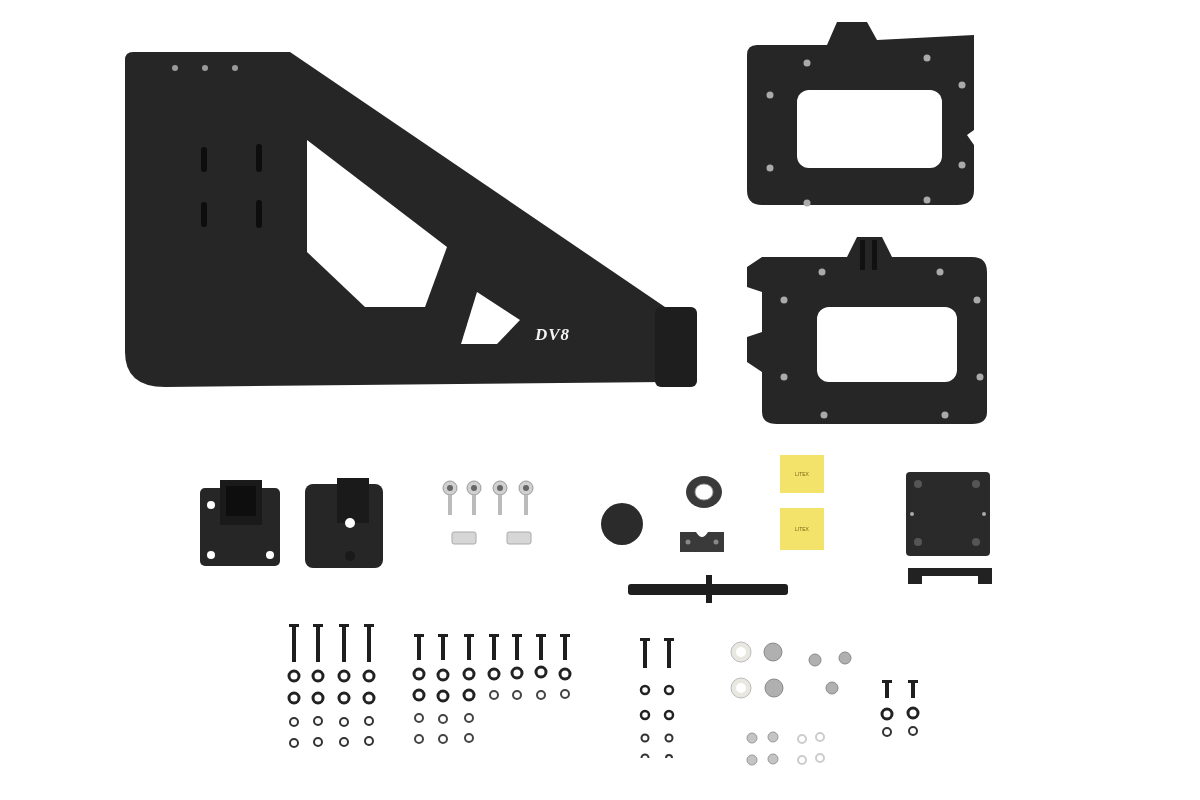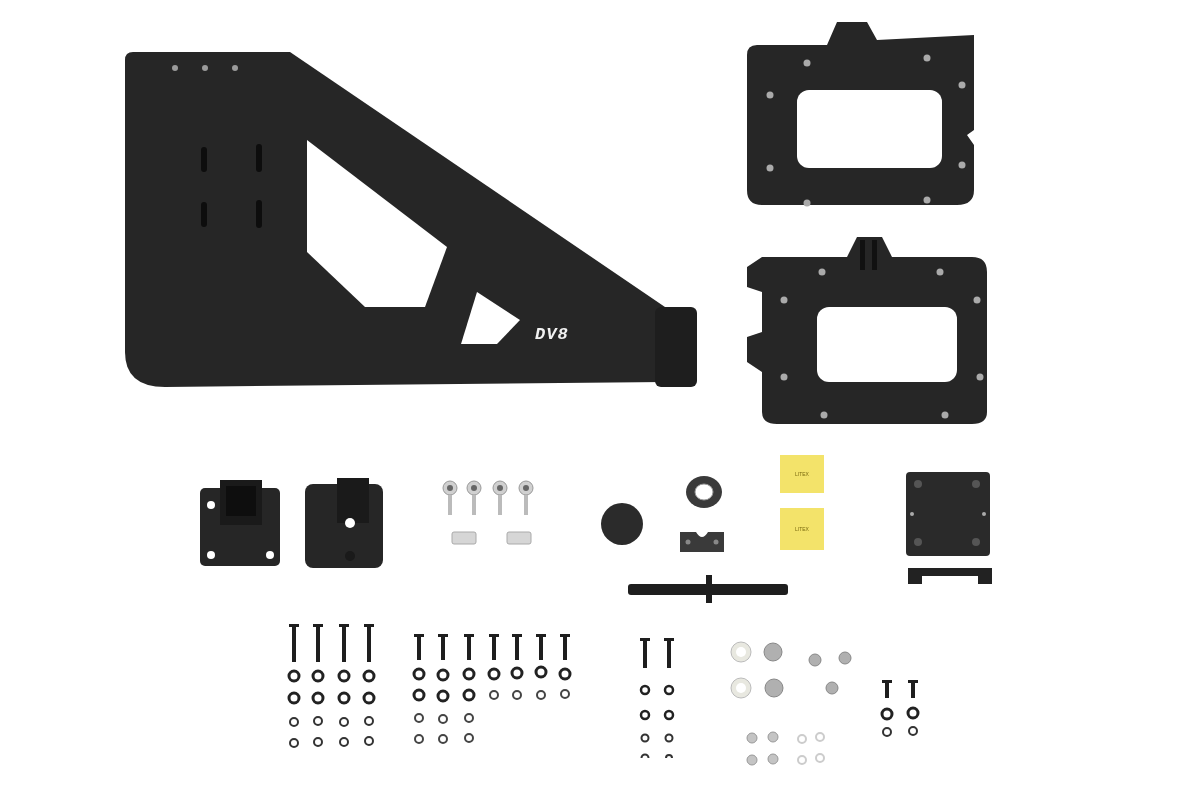--- a/index.html
+++ b/index.html
@@ -1,19 +1,19 @@
 <!DOCTYPE html>
 <html><head>
 <meta charset="utf-8">
 <style>
   html, body { margin:0; padding:0; }
   body { width:1200px; height:800px; background:#ffffff; position:relative; overflow:hidden; font-family:"Liberation Sans", sans-serif; }
   .part { position:absolute; }
   svg { display:block; }
-  .logo { position:absolute; color:#f2f2f2; font-family:Liberation Mono, monospace; font-weight:bold; font-size:17px; letter-spacing:1px; font-style:italic; }
+  .logo { position:absolute; color:#f2f2f2; font-family:Liberation Serif, serif; font-weight:bold; font-size:17px; letter-spacing:1px; font-style:italic; }
   .label-tag { position:absolute; font-size:5px; color:#7a6a10; text-align:center; width:100%; }
 </style>
 </head>
 <body>
 
 <div class="part" style="left:125px;top:52px;">
   <svg width="590" height="345" viewBox="0 0 590 345">
     <path d="M8 0 L165 0 L540 255 L540 330 L40 335 Q0 335 0 300 L0 8 Q0 0 8 0 Z" fill="#262626"></path>
     <path d="M182 88 L322 195 L300 255 L240 255 L182 200 Z" fill="#ffffff"></path>
     <path d="M352 240 L395 268 L372 292 L336 292 Z" fill="#ffffff"></path>

